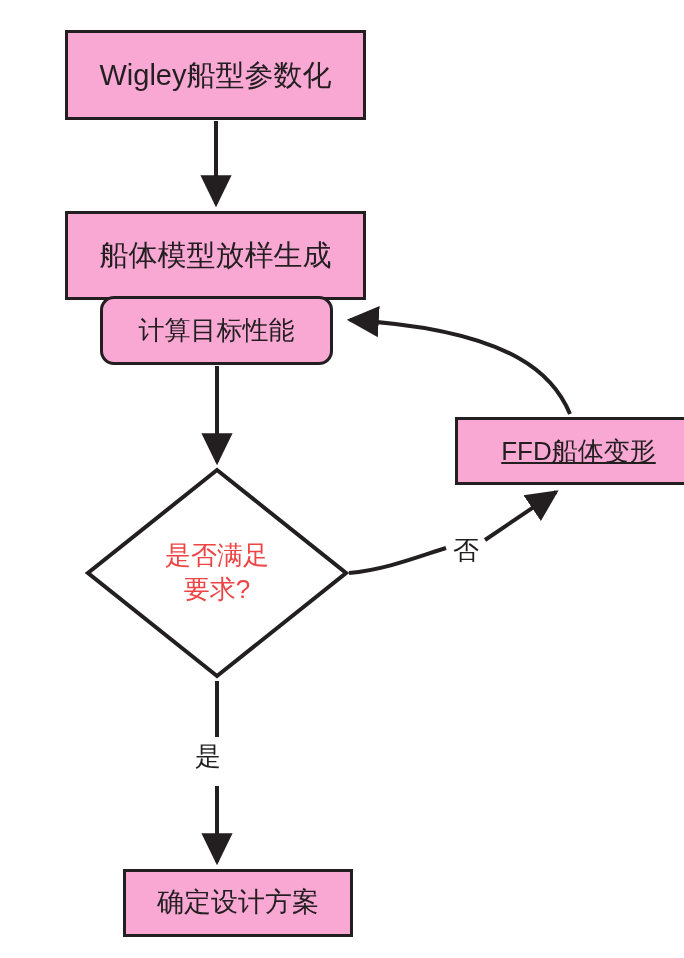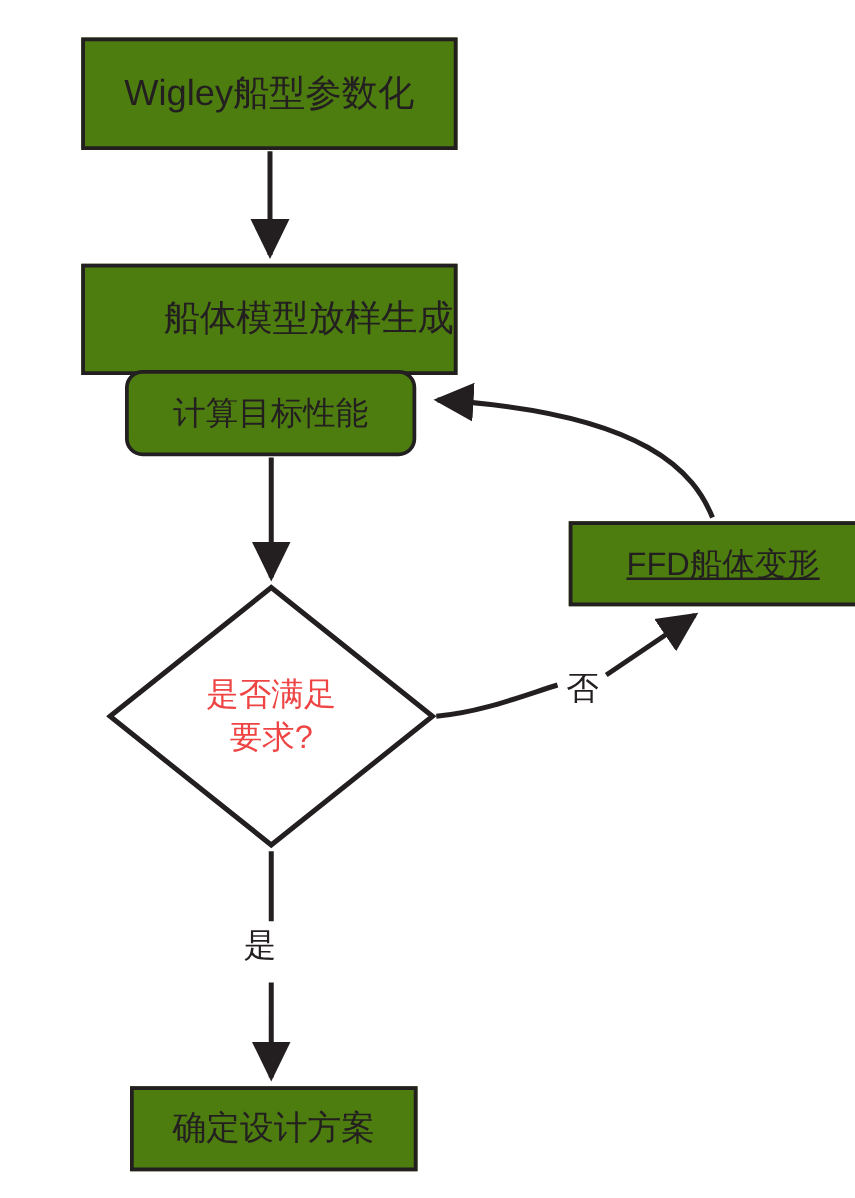--- a/index.html
+++ b/index.html
@@ -14,52 +14,51 @@
     position: relative;
     width: 684px;
     height: 958px;
     background: #ffffff;
     overflow: hidden;
   }
   .node {
     position: absolute;
     box-sizing: border-box;
     border: 3px solid #231f20;
-    background: #4d7c0f;
+    background: #f9a8d4;
     display: flex;
     align-items: center;
     justify-content: center;
     text-align: center;
     color: #231f20;
     line-height: 1.18;
   }
   .node-label {
     display: block;
     white-space: pre-line;
   }
   #node-wigley {
     left: 65px;  top: 30px;  width: 301px; height: 90px;
     font-size: 29px;
   }
   #node-hull-lofting {
     left: 65px;  top: 211px; width: 301px; height: 89px;
     font-size: 29px;
-    justify-content: flex-end;
   }
   #node-calc-performance {
     left: 100px; top: 296px; width: 233px; height: 69px;
     font-size: 26px;
   }
   #node-ffd {
     left: 455px; top: 417px; width: 247px; height: 68px;
     font-size: 26px;
     text-decoration: underline;
   }
   #node-final-design {
-    left: 104px; top: 869px; width: 230px; height: 68px;
+    left: 123px; top: 869px; width: 230px; height: 68px;
     font-size: 27px;
   }
   
   #node-calc-performance { top: 296px; border-radius: 14px; }
 
   .diamond-wrap {
     position: absolute;
     left: 85px;
     top: 467px;
     width: 264px;

